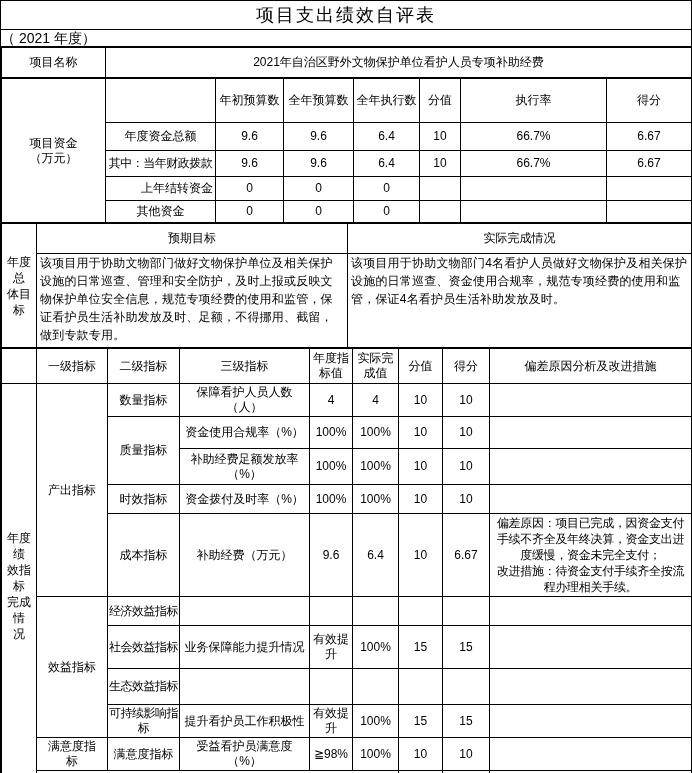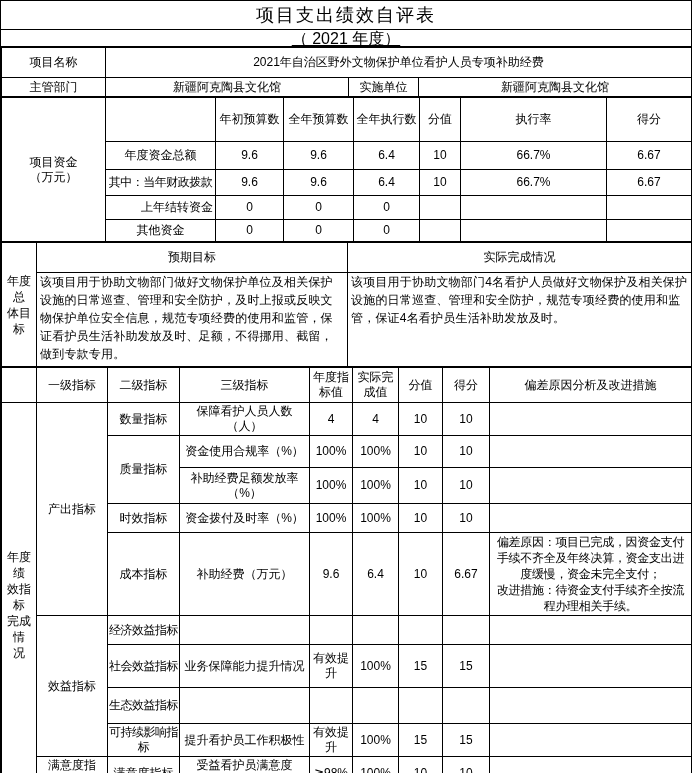--- a/index.html
+++ b/index.html
@@ -18,24 +18,23 @@
     line-height: 29px;
     text-align: center;
     font-size: 18px;
     font-weight: normal;
     letter-spacing: 2px;
     border-bottom: 1px solid #000;
   }
   .subtitle {
     height: 17px;
     line-height: 17px;
-    text-align: center;
-    font-size: 16px;
+    text-align: left;
+    font-size: 14px;
     border-bottom: 1px solid #000;
-    text-decoration: underline;
   }
   table {
     border-collapse: collapse;
     table-layout: fixed;
     width: 690px;
   }
   td, th {
     border: 1px solid #000;
     font-size: 12px;
     font-weight: normal;
@@ -75,26 +74,20 @@
     <colgroup>
         <col style="width:104px">
         <col style="width:243px">
         <col style="width:70px">
         <col style="width:273px">
       </colgroup>
     <tbody>
         <tr style="height:30px">
       <td>项目名称</td>
       <td colspan="3">2021年自治区野外文物保护单位看护人员专项补助经费</td>
-    </tr>
-    <tr style="height:19px">
-      <td>主管部门</td>
-      <td>新疆阿克陶县文化馆</td>
-      <td>实施单位</td>
-      <td>新疆阿克陶县文化馆</td>
     </tr>
   </tbody>
     </table>
 
   <table>
     <colgroup>
         <col style="width:104px">
         <col style="width:110px">
         <col style="width:68px">
         <col style="width:70px">
@@ -162,21 +155,21 @@
       </colgroup>
     <tbody>
         <tr style="height:30px">
       <td rowspan="2" class="sidelabel">年度总
 体目标</td>
       <th>预期目标</th>
       <th>实际完成情况</th>
     </tr>
     <tr style="height:94px">
       <td class="goaltext">该项目用于协助文物部门做好文物保护单位及相关保护设施的日常巡查、管理和安全防护，及时上报或反映文物保护单位安全信息，规范专项经费的使用和监管，保证看护员生活补助发放及时、足额，不得挪用、截留，做到专款专用。</td>
-      <td class="goaltext">该项目用于协助文物部门4名看护人员做好文物保护及相关保护设施的日常巡查、管理和安全防护，规范专项经费的使用和监管，保证4名看护员生活补助发放及时。</td>
+      <td class="goaltext">该项目用于协助文物部门4名看护人员做好文物保护及相关保护设施的日常巡查、资金使用合规率，规范专项经费的使用和监管，保证4名看护员生活补助发放及时。</td>
     </tr>
   </tbody>
     </table>
 
   <table>
     <colgroup>
         <col style="width:35px">
         <col style="width:71px">
         <col style="width:72px">
         <col style="width:130px">

